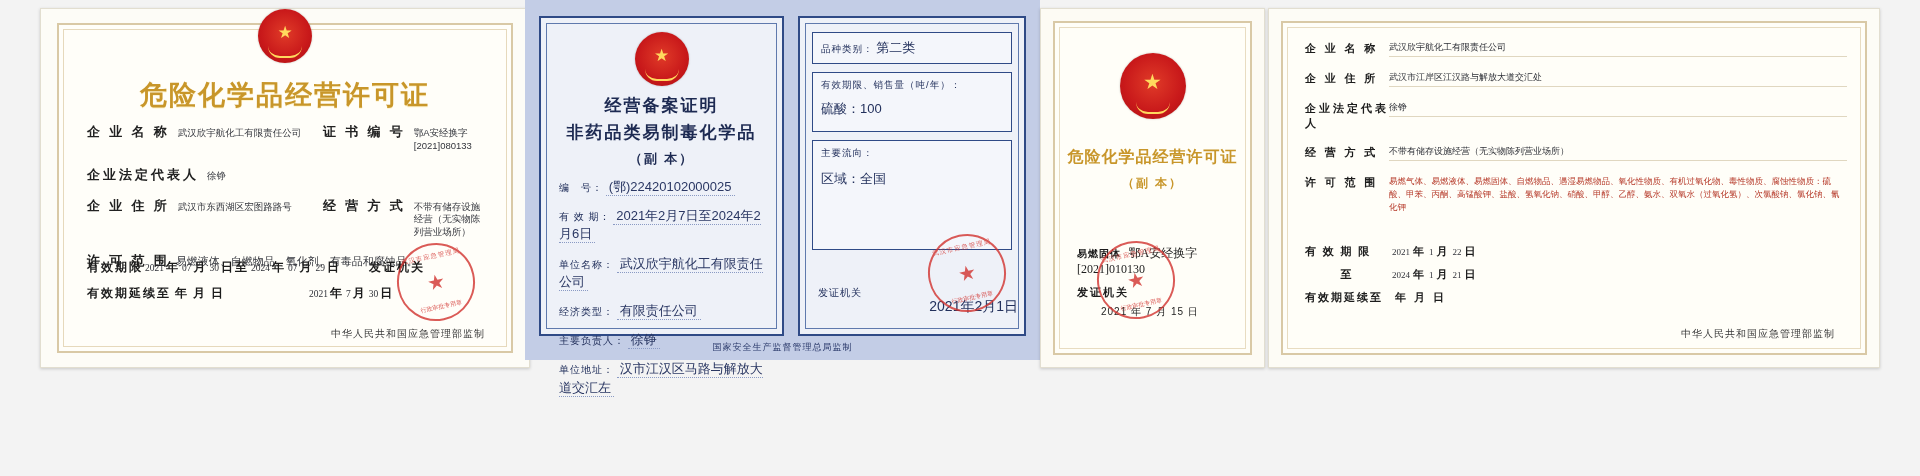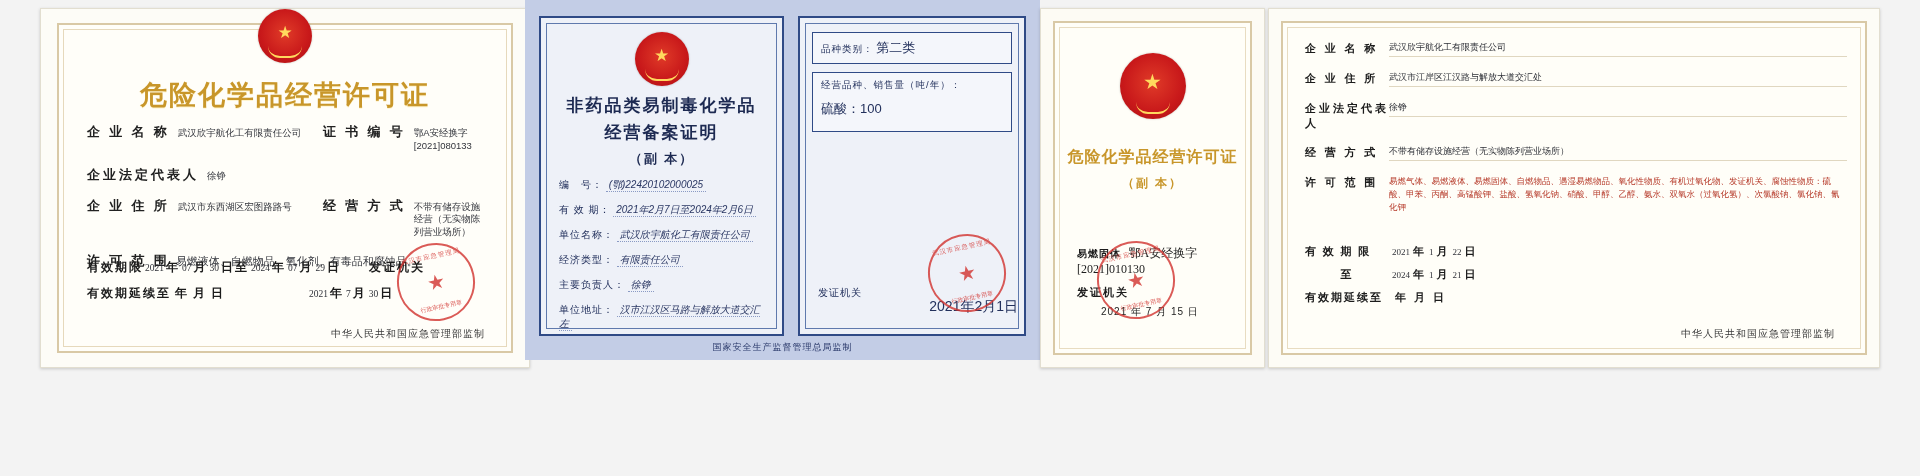--- a/index.html
+++ b/index.html
@@ -246,25 +246,24 @@
   }
   .c2-field {
     margin-bottom: 11px;
     line-height: 1.4;
   }
   .c2-field .k {
     font-size: 10px;
     letter-spacing: 1px;
   }
   .c2-field .v {
-    font-size: 10px;
+    font-size: 13px;
     color: #2a3763;
     border-bottom: 1px dotted #8a9ac4;
     padding: 0 3px 1px 3px;
-    font-style: italic;
   }
   .c2-foot {
     position: absolute;
     left: 0; right: 0;
     bottom: -20px;
     text-align: center;
     font-size: 9px;
     color: #2b3a6b;
     letter-spacing: 1px;
   }
@@ -567,22 +566,22 @@
   <div class="cert2">
 
     <div class="c2-left">
       <div class="c2-emblem-wrap">
         <div class="emblem">
           <div class="star">★</div>
           <div class="wheat"></div>
         </div>
       </div>
       <div class="c2-title">
+        <div>经营备案证明</div>
         <div>非药品类易制毒化学品</div>
-        <div>经营备案证明</div>
       </div>
       <div class="c2-sub">（副 本）</div>
 
       <div class="c2-fields">
         <div class="c2-field">
           <span class="k">编　号：</span>
           <span class="v">(鄂)22420102000025</span>
         </div>
         <div class="c2-field">
           <span class="k">有 效 期：</span>
@@ -607,22 +606,26 @@
       </div>
     </div>
 
     <div class="c2-right">
       <div class="c2r-rows">
         <div class="c2r-cell">
           <span class="k">品种类别：</span>
           <span class="v">第二类</span>
         </div>
         <div class="c2r-cell tall">
-          <div class="k">经营品种、销售量（吨/年）：</div>
+          <div class="k">有效期限、销售量（吨/年）：</div>
           <div class="v" style="margin-top:8px">硫酸：100</div>
+        </div>
+        <div class="c2r-cell tall2">
+          <div class="k">主要流向：</div>
+          <div class="v" style="margin-top:10px">区域：全国</div>
         </div>
       </div>
 
       <div class="c2r-issuer">发证机关</div>
       <div class="c2r-date">2021年2月1日</div>
 
       <div class="seal" style="right:18px; bottom:22px;">
         <div class="stext">武汉市应急管理局</div>
         <div class="sstar">★</div>
         <div class="sbot">行政审批专用章</div>
@@ -673,21 +676,21 @@
         <div class="c4-row">
           <div class="c4-k">企业法定代表人</div>
           <div class="c4-v">徐铮</div>
         </div>
         <div class="c4-row">
           <div class="c4-k">经 营 方 式</div>
           <div class="c4-v">不带有储存设施经营（无实物陈列营业场所）</div>
         </div>
         <div class="c4-row">
           <div class="c4-k">许 可 范 围</div>
-          <div class="c4-v scope">易燃气体、易燃液体、易燃固体、自燃物品、遇湿易燃物品、氧化性物质、有机过氧化物、发证机关、腐蚀性物质：硫酸、甲苯、丙酮、高锰酸钾、盐酸、氢氧化钠、硝酸、甲醇、乙醇、氨水、双氧水（过氧化氢）、次氯酸钠、氯化钠、氰化钾</div>
+          <div class="c4-v scope">易燃气体、易燃液体、易燃固体、自燃物品、遇湿易燃物品、氧化性物质、有机过氧化物、毒性物质、腐蚀性物质：硫酸、甲苯、丙酮、高锰酸钾、盐酸、氢氧化钠、硝酸、甲醇、乙醇、氨水、双氧水（过氧化氢）、次氯酸钠、氯化钠、氰化钾</div>
         </div>
       </div>
 
       <div class="c4-bottom">
         <div class="c4-brow">
           <span style="width:84px; display:inline-block">有 效 期 限</span>
           <span class="sm">2021</span>
           <span>年</span>
           <span class="sm">1</span>
           <span>月</span>

